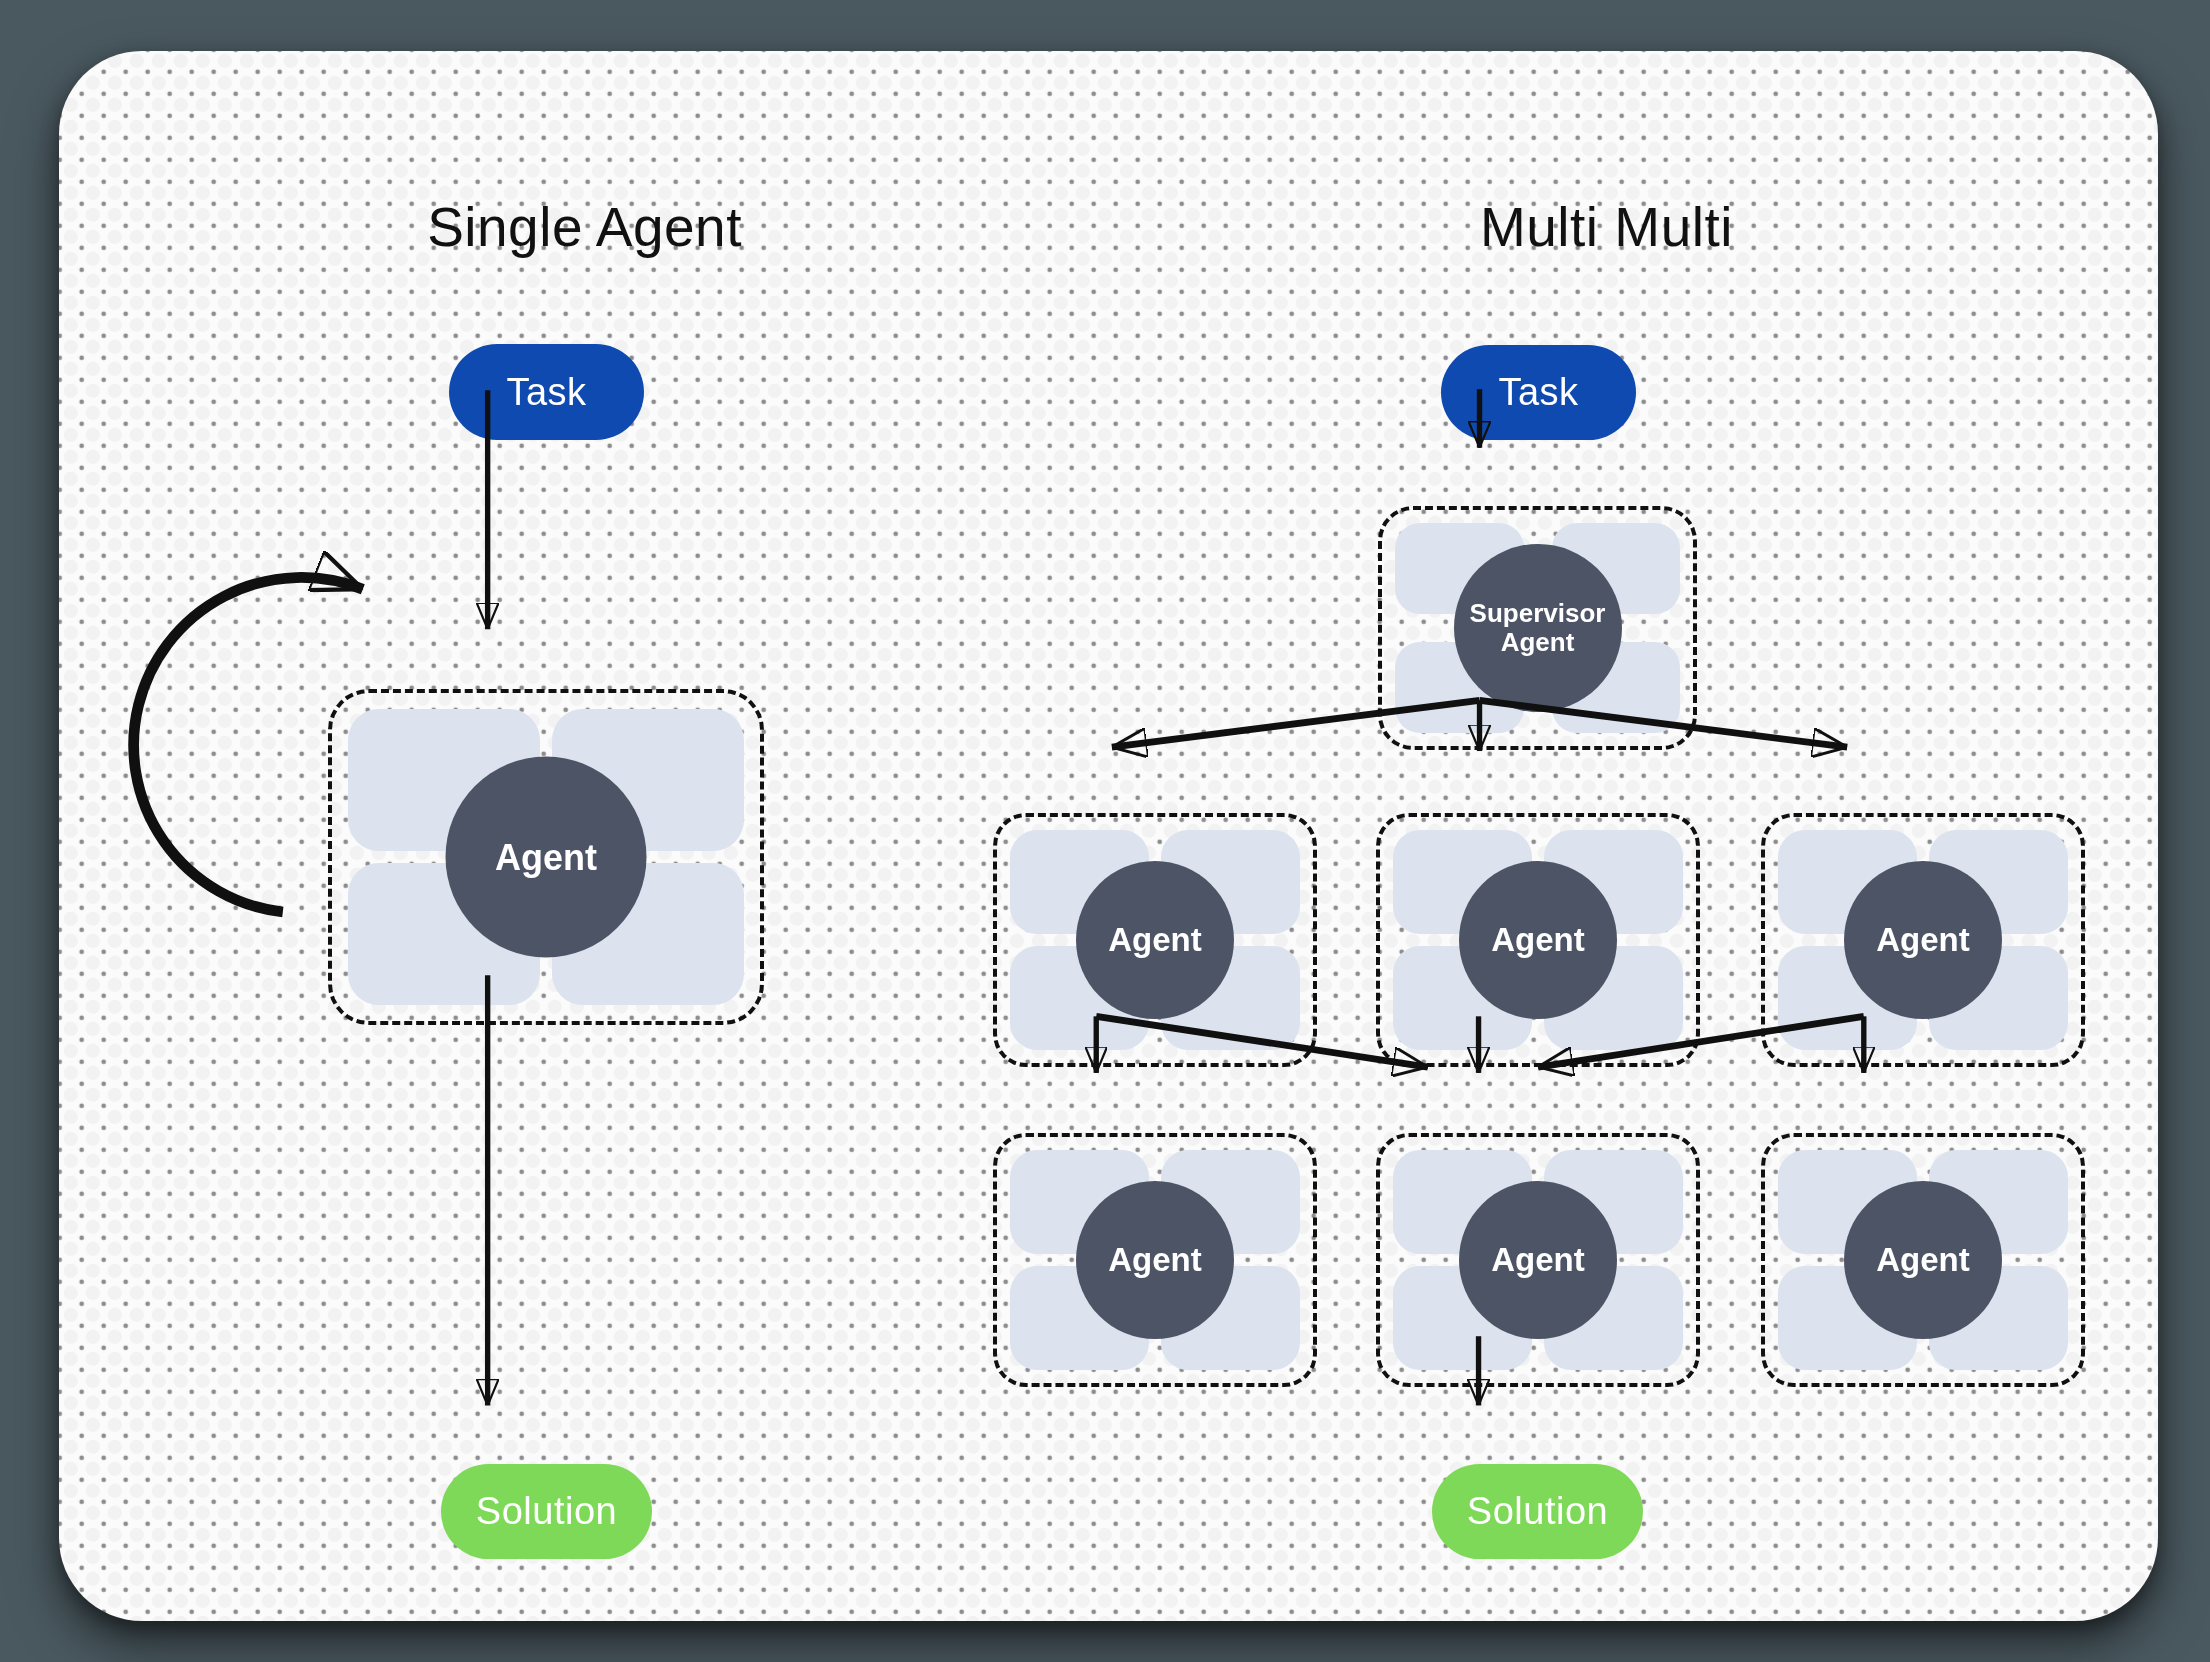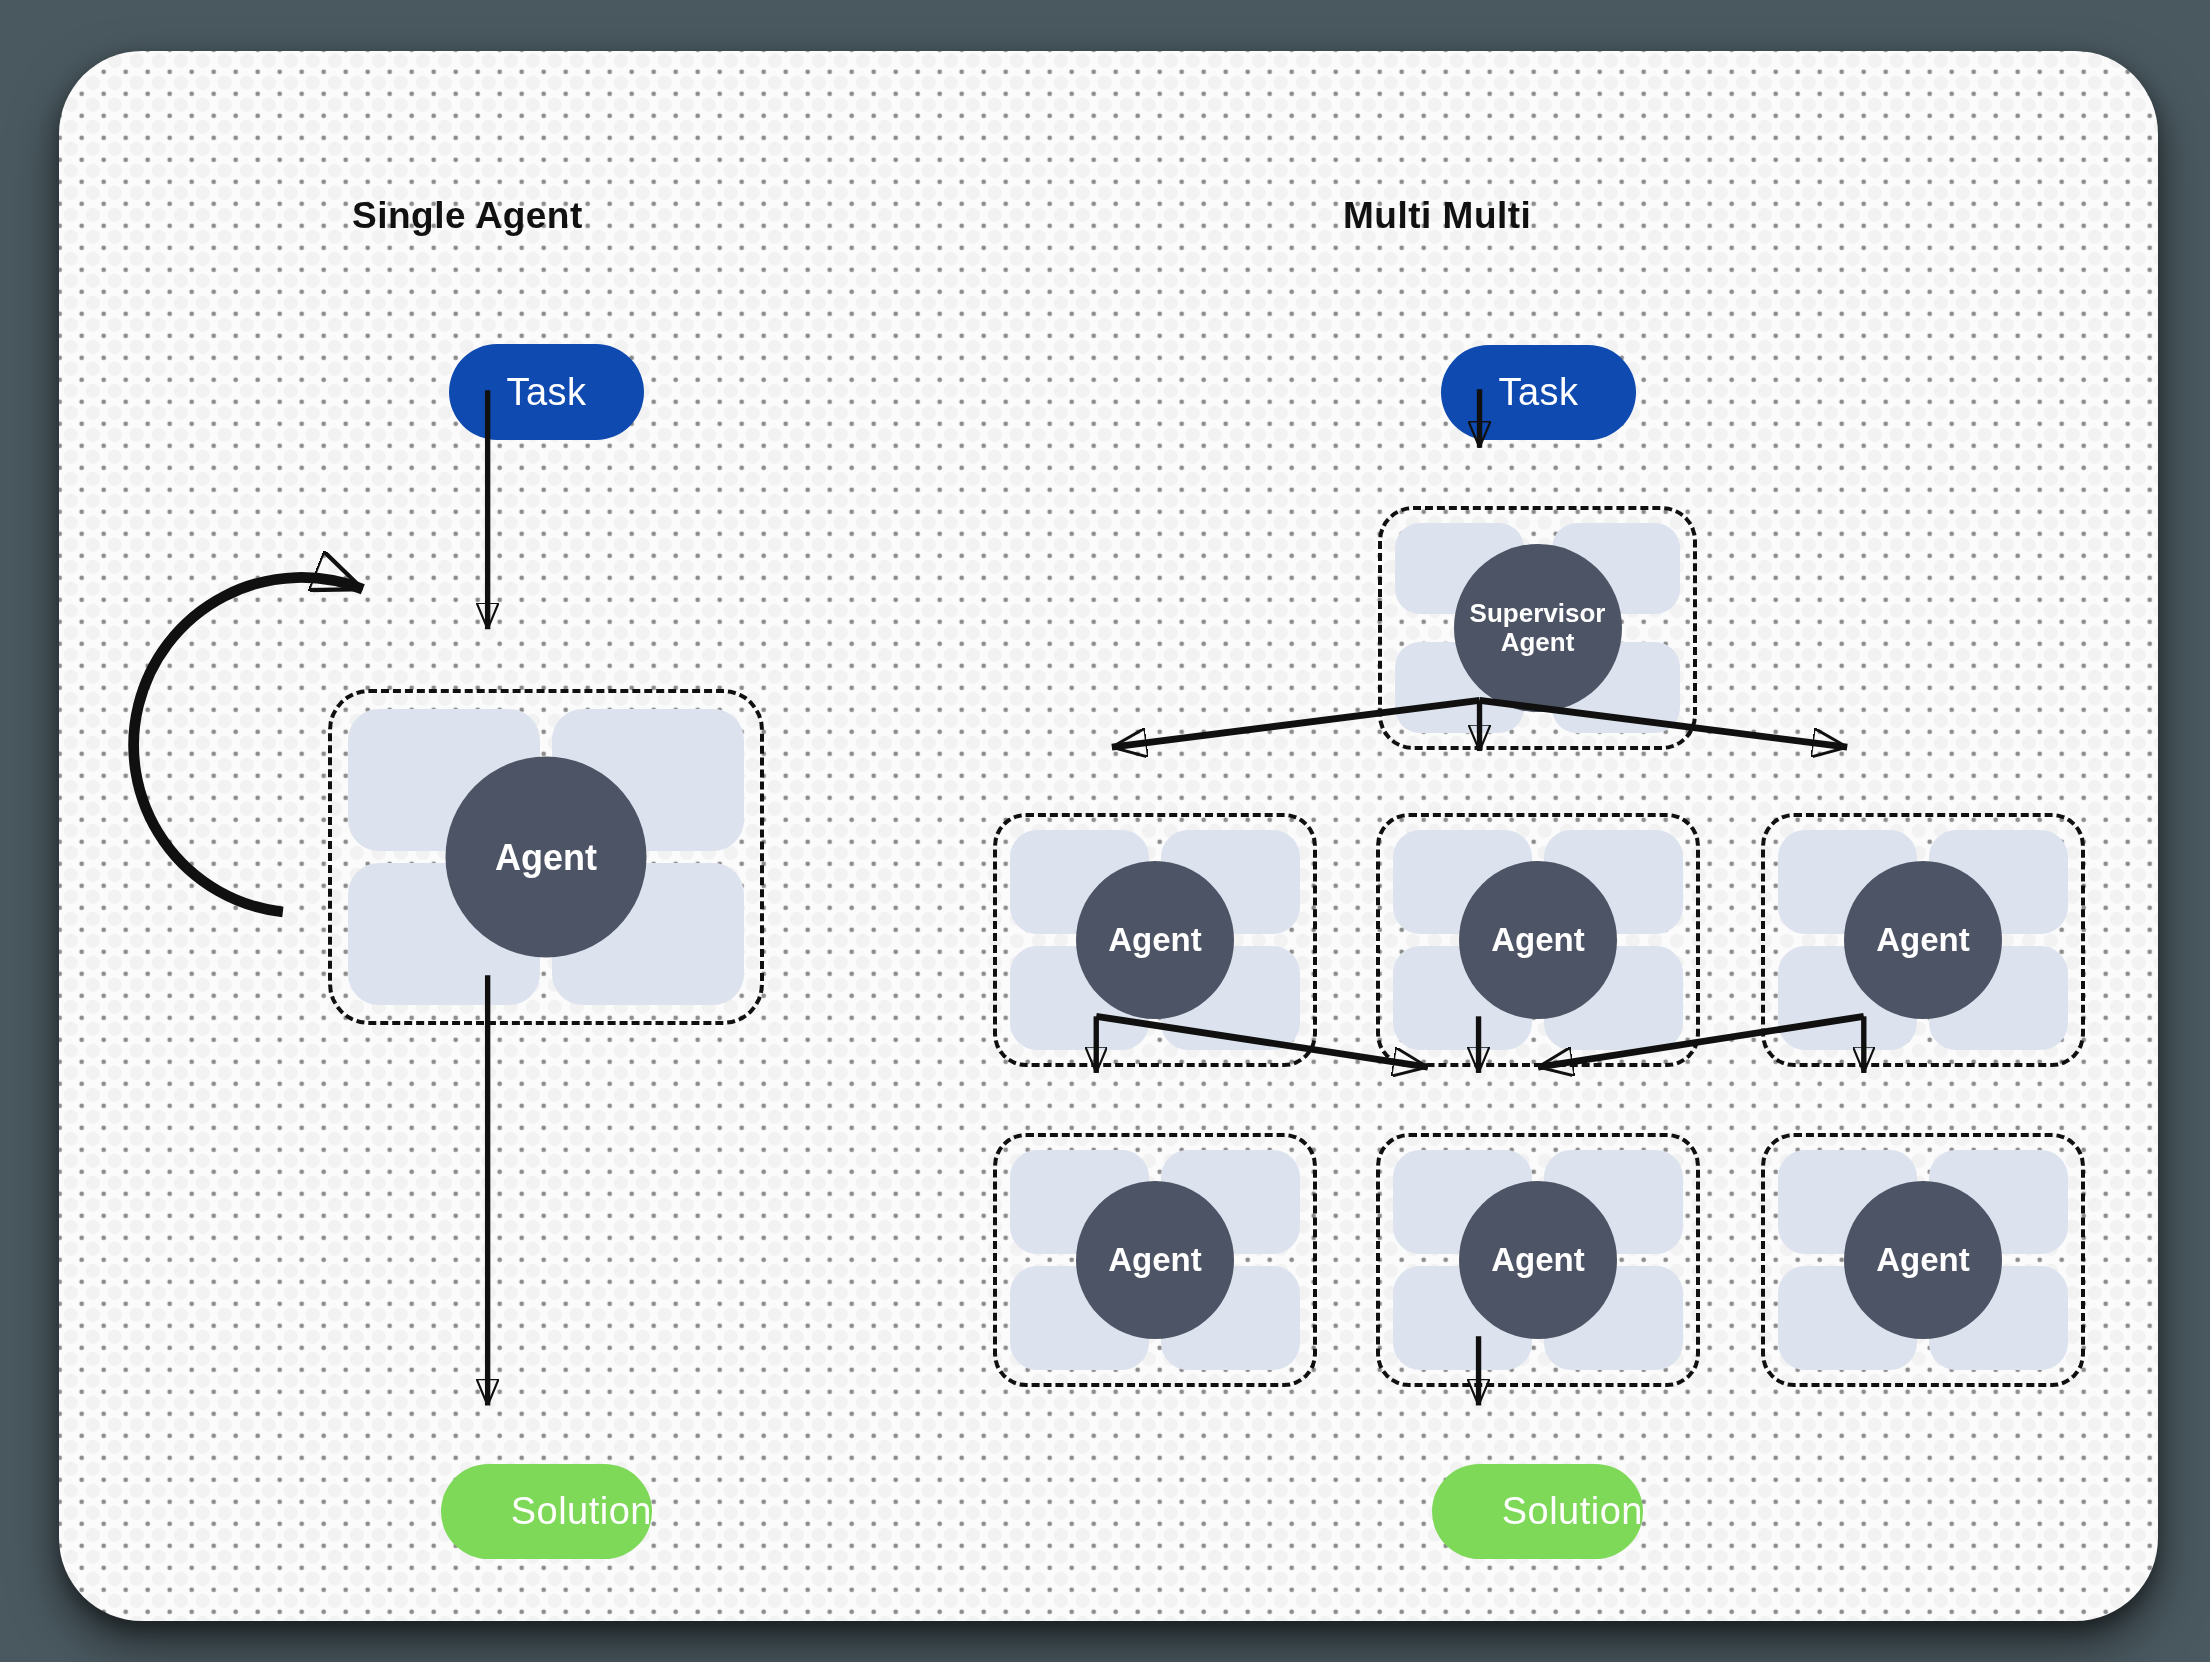--- a/index.html
+++ b/index.html
@@ -24,30 +24,30 @@
     background-color:var(--card);
     background-image:
       radial-gradient(circle, var(--dot) 2px, rgba(0,0,0,0) 2.7px),
       radial-gradient(circle, #f2f2f2 6.8px, rgba(0,0,0,0) 7.4px);
     background-size:22px 22px, 22px 22px;
     background-position:11.7px 9.8px, 0.8px -1.2px;
     border-radius:83px;
     box-shadow:0 23.4px 49px rgba(0,0,0,.50), 0 7.8px 17.6px rgba(0,0,0,.35);
   }
   .title{
-    position:absolute;text-align:left;color:#111;
-    font-size:37px;font-weight:700;letter-spacing:0.5px;
+    position:absolute;text-align:right;color:#111;
+    font-size:55px;font-weight:400;letter-spacing:0.5px;
   }
   .pill{
     position:absolute;display:flex;align-items:center;justify-content:center;
     color:var(--text-light);font-size:38px;font-weight:400;letter-spacing:0.5px;
     border-radius:59px;
   }
   .pill.blue{background:var(--blue);align-items:center;}
-  .pill.green{background:var(--green);justify-content:flex-end;}
+  .pill.green{background:var(--green);}
   .abox{
     position:absolute;box-sizing:border-box;
     border:4.9px dashed var(--ink);
     display:grid;grid-template-columns:1fr 1fr;grid-template-rows:1fr 1fr;
   }
   .tile{background:var(--tile);}
   .core{
     position:absolute;left:50%;top:50%;transform:translate(-50%,-50%);
     border-radius:50%;background:var(--slate);color:var(--text-light);
     display:flex;flex-direction:column;align-items:center;justify-content:center;

